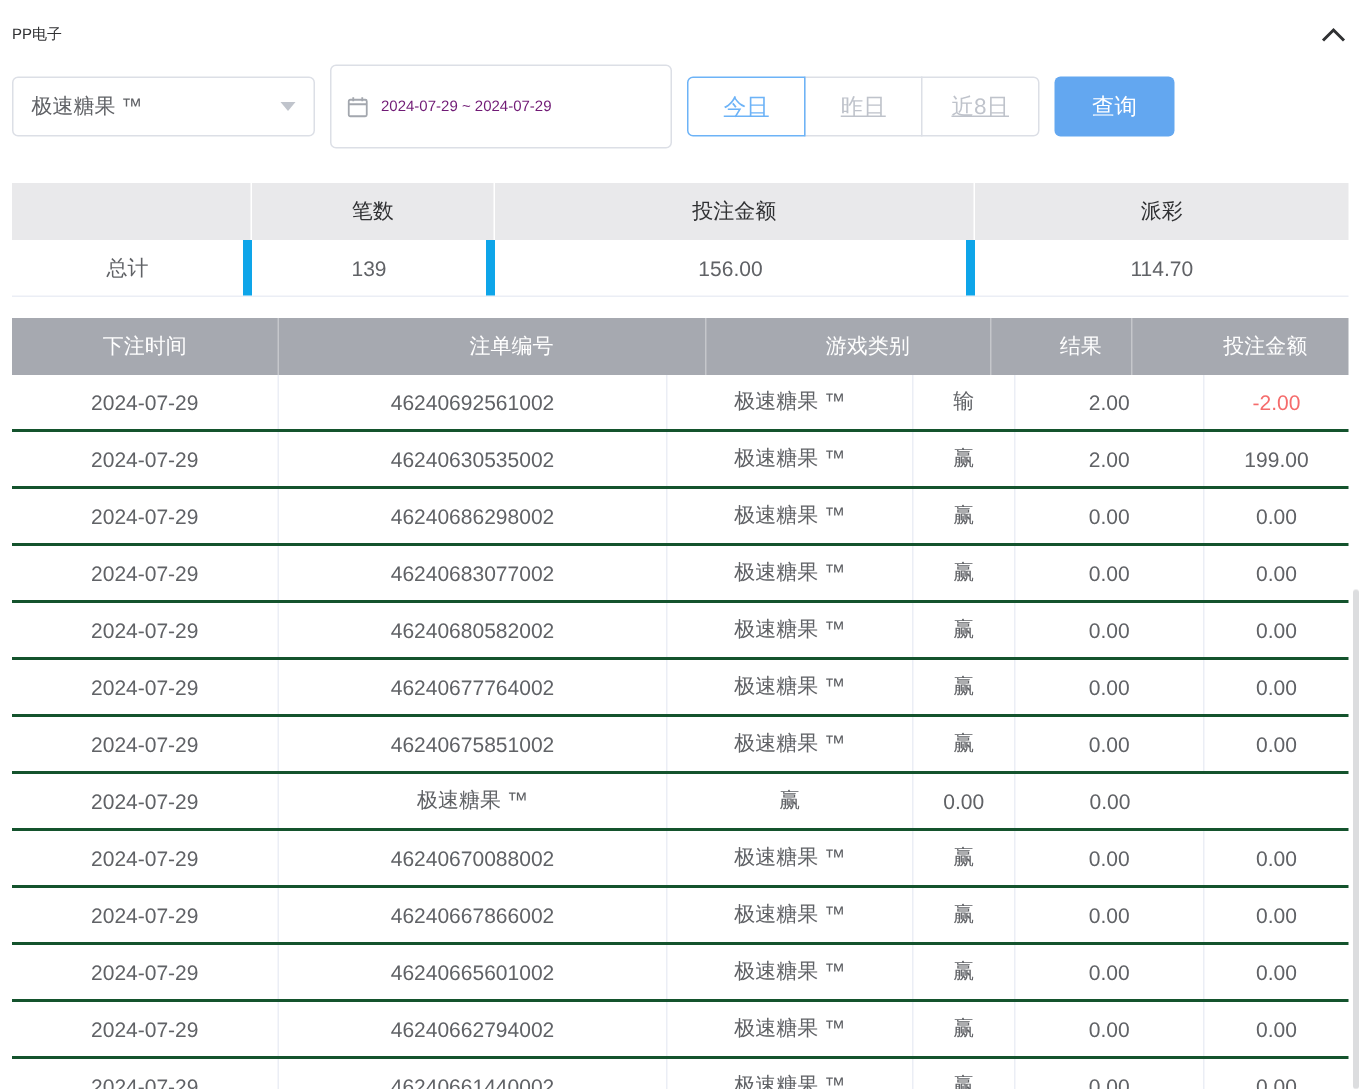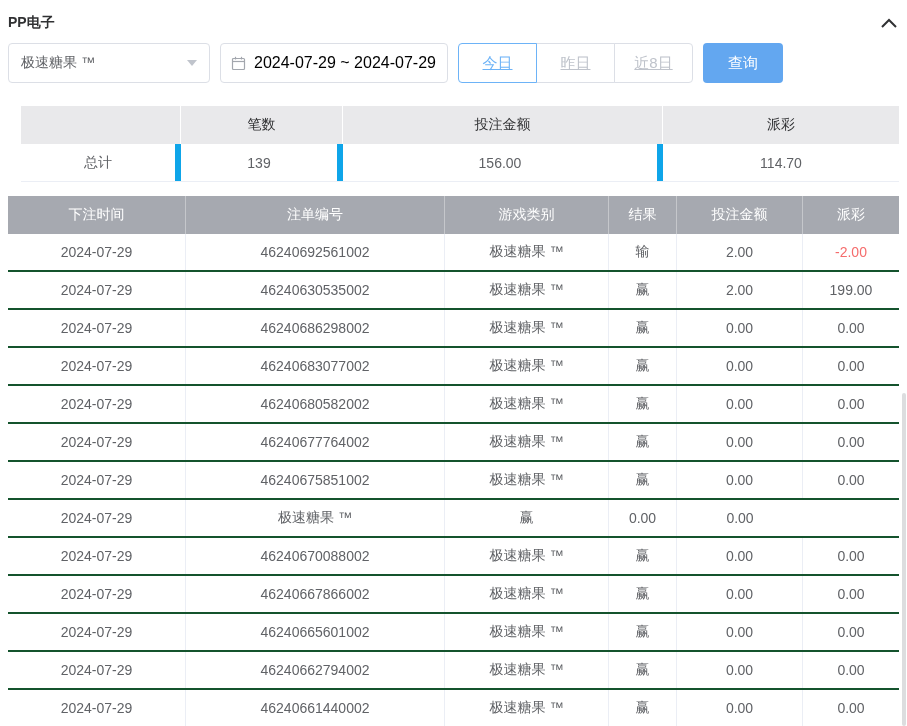--- a/index.html
+++ b/index.html
@@ -9,70 +9,70 @@
     background: #fff;
     font-family: "Liberation Sans", "DejaVu Sans", sans-serif;
   }
   .page { padding: 0 8px; position: relative; }
 
   
   .panel-header {
     display: flex; justify-content: space-between; align-items: center;
     padding-top: 13px; height: 33px;
   }
-  .panel-title { font-size: 14px; font-weight: bold; color: #303133; }
+  .panel-title { font-size: 10px; font-weight: normal; color: #303133; }
   .collapse-btn { cursor: pointer; display: flex; align-items: center; padding-right: 2px; }
 
   
   .filter-row { display: flex; margin-top: 10px; align-items: center; }
   .select-box {
     width: 202px; height: 40px; border: 1px solid #dcdfe6; border-radius: 4px;
     display: flex; align-items: center; justify-content: space-between;
     padding: 0 12px; color: #606266; font-size: 14px; background: #fff; cursor: pointer;
   }
   .caret-down {
     width: 0; height: 0;
     border-left: 5px solid transparent; border-right: 5px solid transparent;
     border-top: 6px solid #c0c4cc;
   }
   .date-box {
-    width: 228px; height: 40px; border: 1px solid #dcdfe6; border-radius: 4px;
+    width: 228px; height: 56px; border: 1px solid #dcdfe6; border-radius: 4px;
     display: flex; align-items: center; gap: 8px;
-    padding: 0 10px; color: #000000; font-size: 16px; margin-left: 10px;
+    padding: 0 10px; color: #701a75; font-size: 10px; margin-left: 10px;
     background: #fff; cursor: pointer; white-space: nowrap;
   }
   .btn-group { display: flex; margin-left: 10px; }
   .qbtn {
     width: 79px; height: 40px; background: #fff;
     border: 1px solid #dcdfe6; color: #bfc3cb; font-size: 15px;
     cursor: pointer; font-family: inherit; position: relative; text-decoration: underline;
   }
   .qbtn + .qbtn { margin-left: -1px; }
   .qbtn:first-child { border-radius: 4px 0 0 4px; }
   .qbtn:last-child { border-radius: 0 4px 4px 0; }
   .qbtn.active { color: #6db3f7; border-color: #6db3f7; z-index: 1; }
   .search-btn {
     width: 80px; height: 40px; margin-left: 10px;
     background: #63a7f0; color: #fff; border: none; border-radius: 4px;
     font-size: 15px; cursor: pointer; font-family: inherit;
   }
 
   
   .summary { margin-top: 23px; font-size: 14px; }
-  .s-row { display: grid; grid-template-columns: 160px 162px 320px 1fr; margin-left: 13px; }
+  .s-row { display: grid; grid-template-columns: 160px 162px 320px 1fr; }
   .s-head { background: #e9e9eb; color: #303133; height: 38px; }
   .s-head .s-cell { border-right: 1px solid #fff; }
   .s-body { background: #fff; color: #606266; height: 38px; border-bottom: 1px solid #ebeef5; }
   .s-body .s-cell { border-right: 6px solid #0ea5e9; }
   .s-cell { display: flex; align-items: center; justify-content: center; }
   .s-cell:last-child { border-right: none; }
 
   
   .bet-table { margin-top: 14px; font-size: 14px; }
-  .t-row { display: grid; grid-template-columns: 178px 259px 164px 68px 126px 1fr; }
+  .t-row { display: grid; grid-template-columns: 178px 259px 164px 68px 126px 1fr; gap: 26px; }
   .t-head { background: #a6a9b0; color: #fff; height: 38px; }
   .t-head .t-cell { border-right: 1px solid rgba(255,255,255,0.35); }
   .t-head .t-cell:last-child { border-right: none; }
   .trow { display: grid; grid-template-columns: 178px 259px 164px 68px 126px 1fr;
           height: 38px; border-bottom: 2px solid #14532d; color: #606266; background: #fff; }
   .trow .t-cell { border-right: 1px solid #ebeef5; }
   .trow .t-cell:last-child { border-right: none; }
   .t-cell { display: flex; align-items: center; justify-content: center; white-space: nowrap; }
   .negative { color: #f56c6c; }
 

